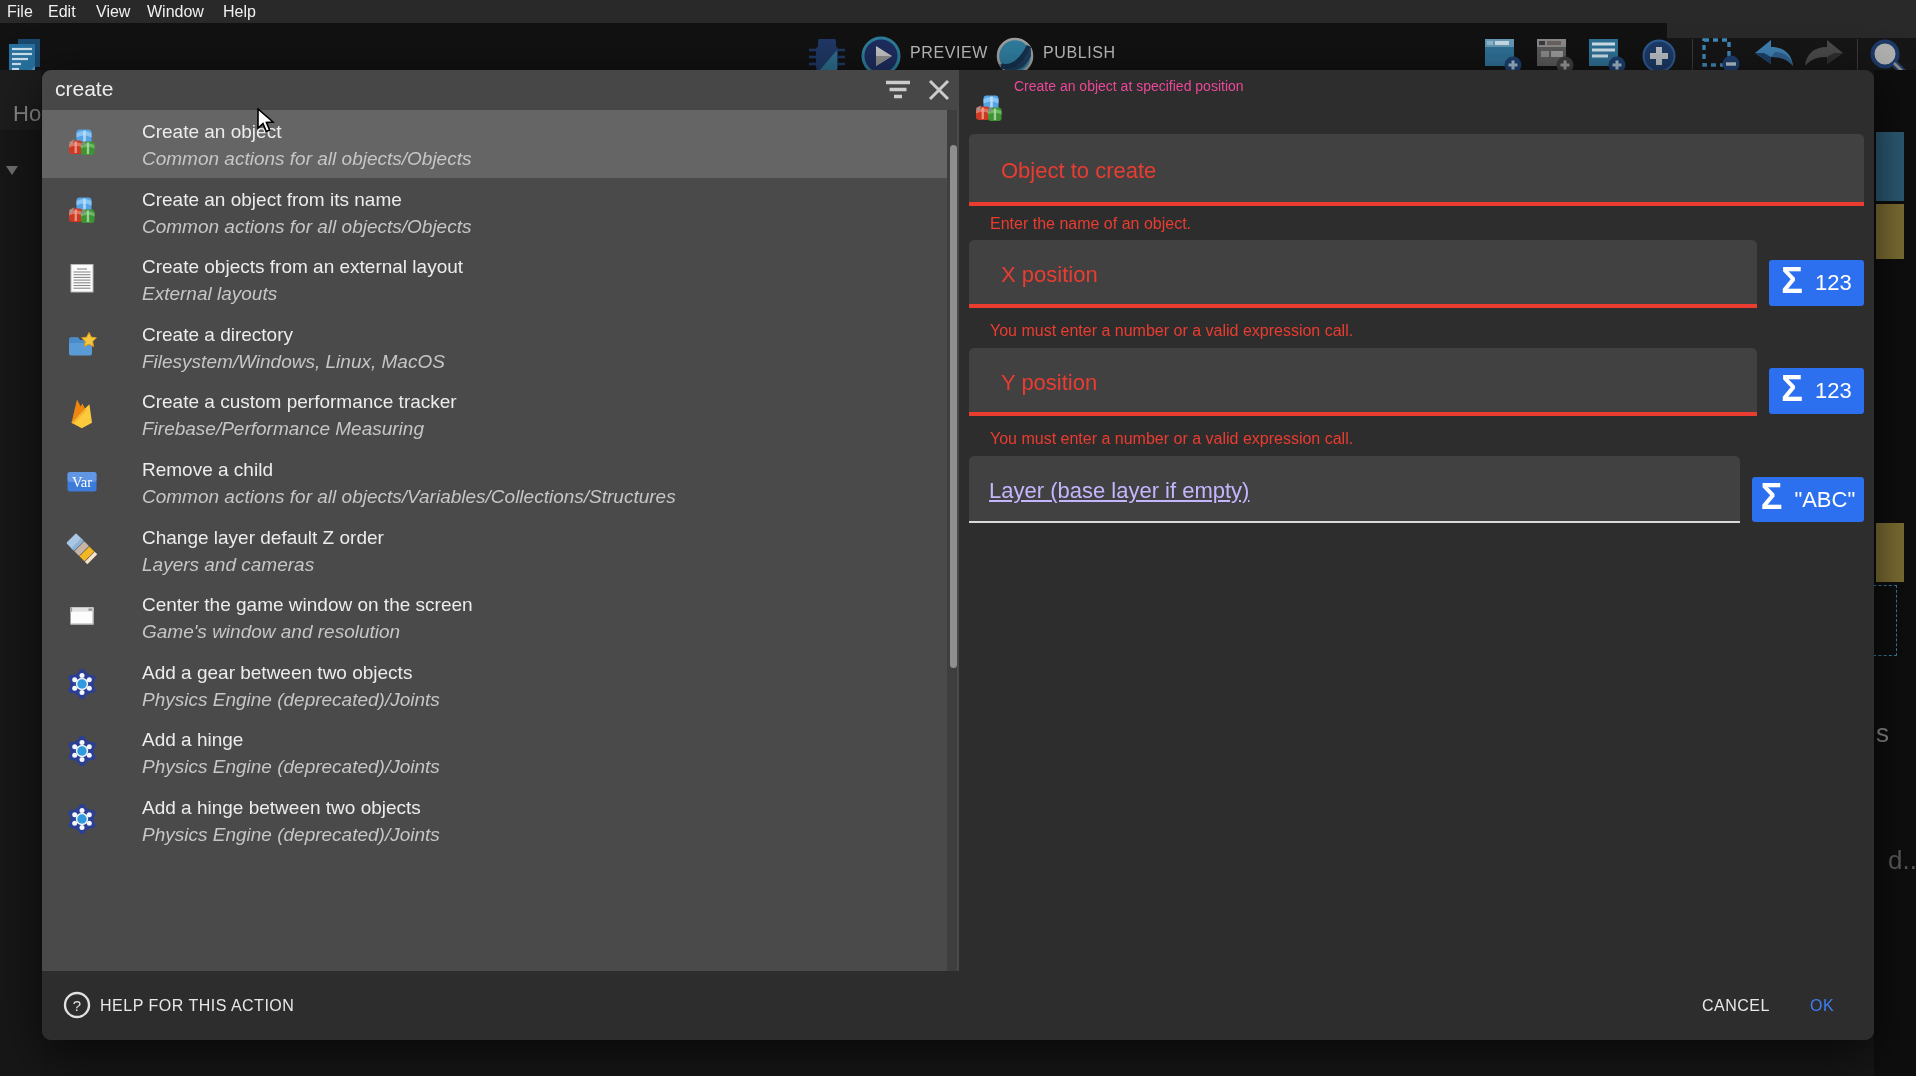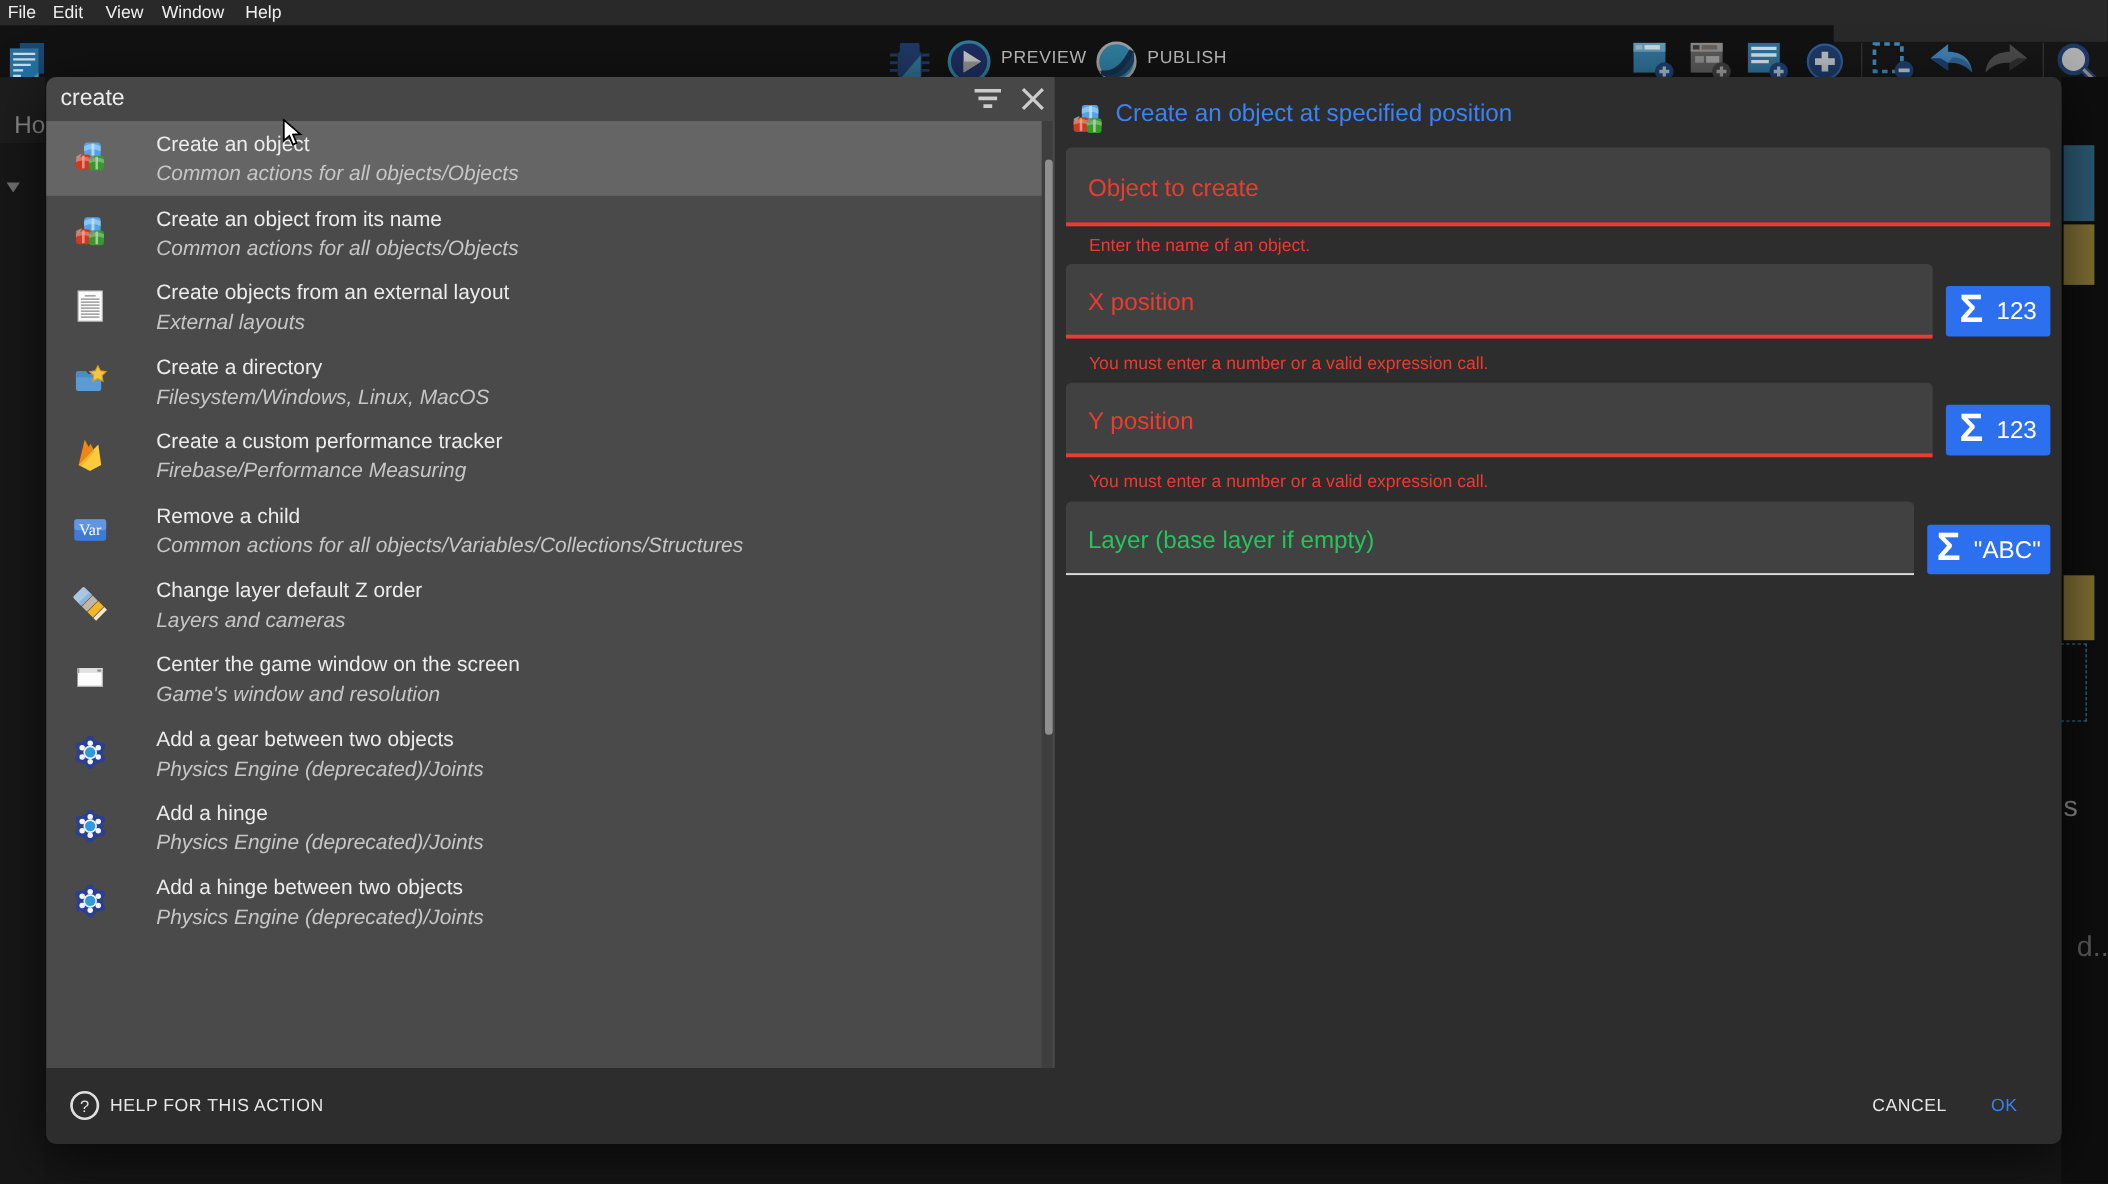--- a/index.html
+++ b/index.html
@@ -29,22 +29,22 @@
 .rsub { position:absolute; left:100px; top:38px; font-size:19px; color:#c6c6c6; white-space:nowrap;font-style:italic; }
 #ltrack { position:absolute; left:905px; top:40px; width:10px; height:861px; background:#3e3e3e; }
 #lthumb { position:absolute; left:908px; top:75px; width:7px; height:523px; background:#8f8f8f; border-radius:4px; }
 
 
 #rpanel { position:absolute; left:917px; top:0; width:915px; height:901px; background:#2d2d2d; border-radius:0 9px 0 0; }
 .fld { position:absolute; background:#414141; border-radius:5px 5px 0 0; }
 .fld.err { border-bottom:4px solid #ea3c30; }
 .fld.ok  { border-bottom:2px solid #d9d9d9; }
 .flabel { position:absolute; left:20px; font-size:22px; }
-.red { color:#ea3c30; }
-.white { color:#22c55e; }
+.red { color:#ea3c30;margin-left:12px; }
+.white { color:#c4b5fd;text-decoration:underline; }
 .helper { position:absolute; font-size:16px; color:#ea3c30; }
 .bluebtn { position:absolute; background:#2c6fef; border-radius:3px; color:#fff; display:flex; align-items:center; justify-content:center; }
 .bluebtn .sig { font-size:36px; font-weight:bold; margin-right:12px; line-height:1; margin-top:-5px; }
 .bluebtn .bt { font-size:22px; }
 
 
 #bbar { position:absolute; left:0; top:901px; width:1832px; height:69px; background:#2d2d2d; border-radius:0 0 9px 9px; }
 #bbar .btxt { position:absolute; top:26px; font-size:16px; color:#e8e8e8; letter-spacing:0.5px; }
 </style></head>
 <body>
@@ -384,21 +384,21 @@
 <rect x="3" y="13.5" width="13.5" height="13.5" rx="3" fill="#cc3a24"></rect>
 <path d="M3 17 q6.75,-3.6 13.5,0 v3.4 q-6.75,-3.1 -13.5,0 Z" fill="#e8826d" opacity="0.8"></path>
 <rect x="8.6" y="14.5" width="2.3" height="11.5" fill="#f0a898" opacity="0.8"></rect>
 <path d="M3 15.5 l5.5 -3.2 -3.2,6.4 Z" fill="#9a9a9a"></path>
 <rect x="15" y="14.5" width="13.5" height="13.5" rx="3" fill="#3e9433"></rect>
 <path d="M15 18 q6.75,-3.6 13.5,0 v3.4 q-6.75,-3.1 -13.5,0 Z" fill="#7cc06f" opacity="0.8"></path>
 <rect x="20.8" y="15.5" width="2.3" height="11.5" fill="#b2d8a8" opacity="0.85"></rect>
 <path d="M15 16.5 l5.2 -2.7 -2.6,5.8 Z" fill="#8a8a8a"></path>
 </g>
         </svg></div>
-    <div class="abs" style="left:55px; top:20px; font-size:22px; color:#3b82f6">Create an object at specified position</div>
+    <div class="abs" style="left:55px; top:8px; font-size:14px; color:#ec4899">Create an object at specified position</div>
 
     <div class="fld err" style="left:10px; top:64px; width:895px; height:72px">
         <span class="flabel red" style="top:24px">Object to create</span>
       </div>
     <div class="helper" style="left:31px; top:145px">Enter the name of an object.</div>
 
     <div class="fld err" style="left:10px; top:170px; width:788px; height:68px">
         <span class="flabel red" style="top:22px">X position</span>
       </div>
     <div class="bluebtn" style="left:810px; top:190px; width:95px; height:46px">

